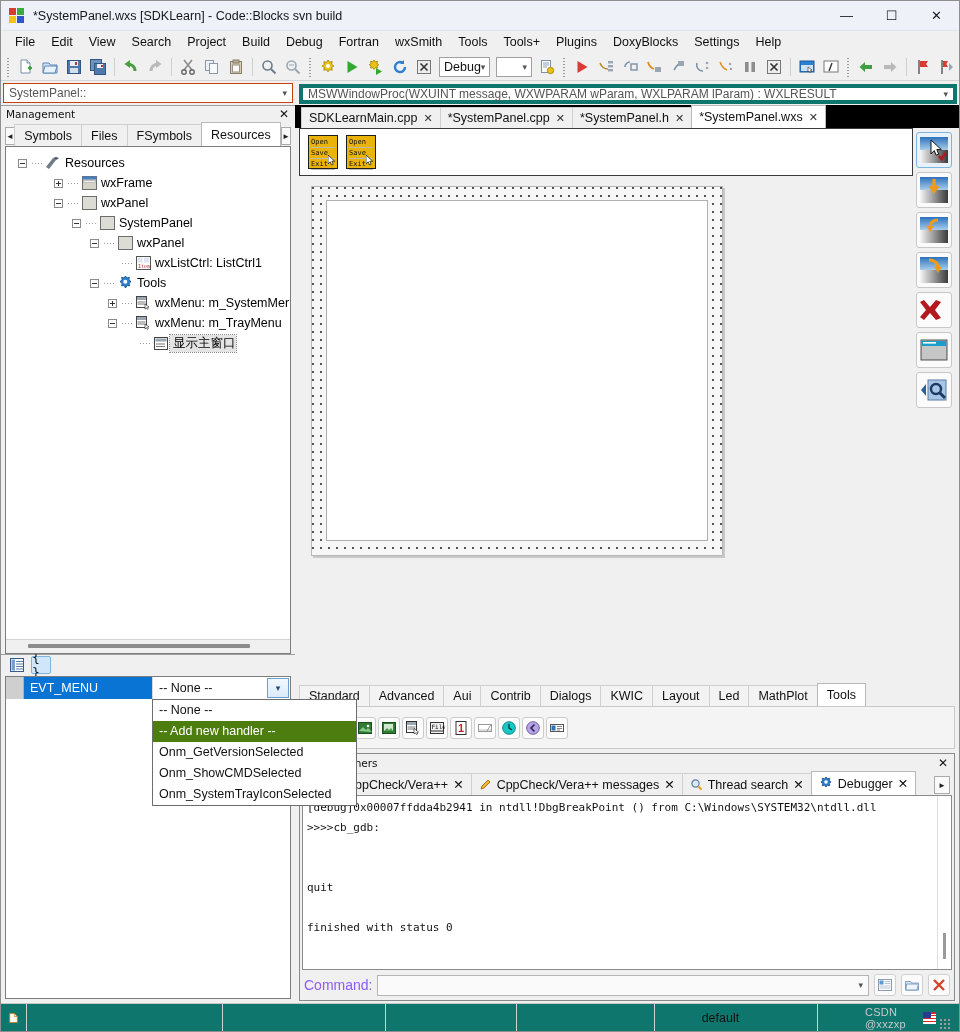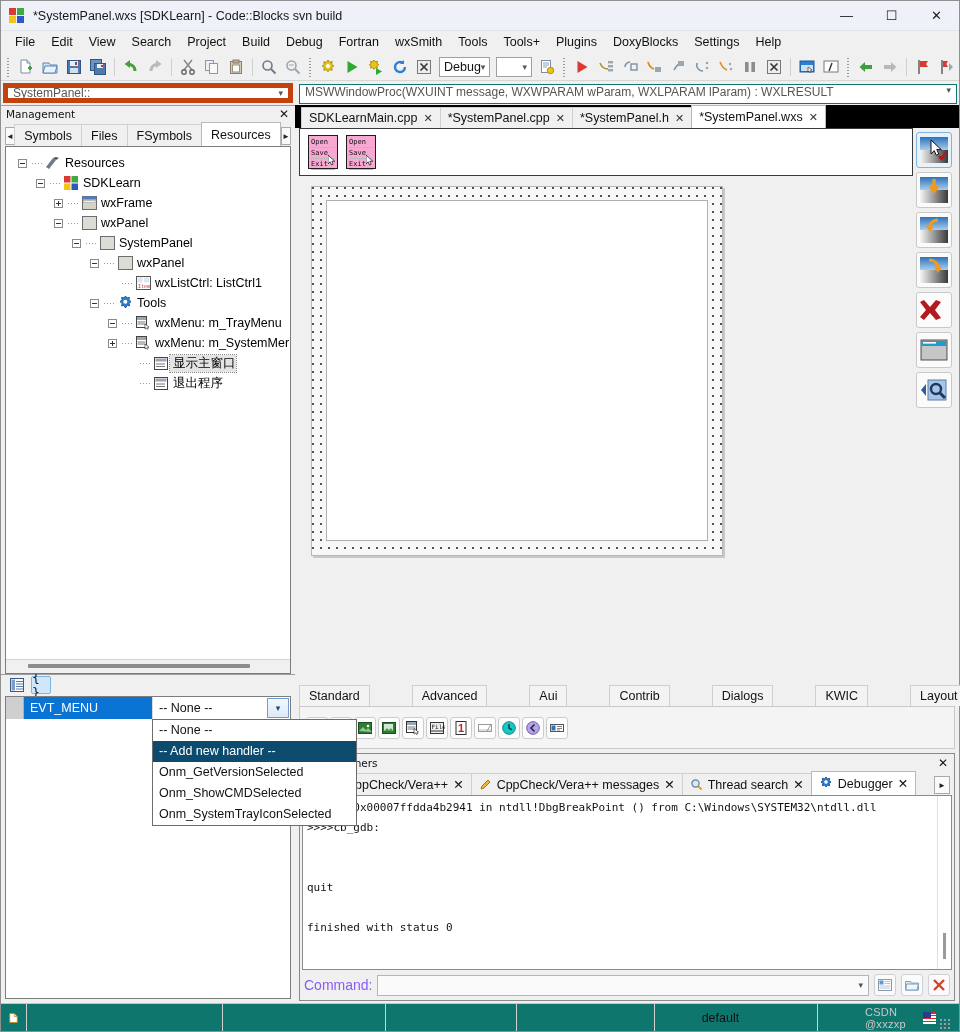--- a/index.html
+++ b/index.html
@@ -98,21 +98,21 @@
     min-height: 0; background: #f0f0f0;
   }
   .right-col { flex: 1 1 auto; display: flex; flex-direction: column; min-width: 0; }
 
   
   .scope-bar {
     height: 24px; flex: 0 0 24px; display: flex; align-items: center;
     background: #f0f0f0; padding-left: 2px;
   }
   .scope-combo {
-    flex: 1 1 auto; height: 20px; background: #fff; border: 5px solid #c2410c;
+    flex: 1 1 auto; height: 20px; background: #fff; border: 1px solid #c2410c;
     display: flex; align-items: center; justify-content: space-between;
     padding: 0 5px; font-size: 12px; color: #555; margin-right: 2px;
   }
 
   
   .panel-hdr {
     height: 17px; flex: 0 0 17px; display: flex; align-items: center;
     background: #f0f0f0; border-top: 1px solid #9e9e9e;
     padding: 0 4px 0 5px;
   }
@@ -202,27 +202,27 @@
   .prop-drop {
     width: 22px; height: 20px; margin: 1px; border: 1px solid #6f9fd0;
     background: linear-gradient(#f2f8fe,#dceaf8);
     display: flex; align-items: center; justify-content: center; font-size: 9px; color: #1b4a7a;
   }
   .dropdown-list {
     position: absolute; left: 146px; top: 22px; width: 205px;
     background: #fff; border: 1px solid #6d6d6d; z-index: 40;
   }
   .dd-item { height: 21px; display: flex; align-items: center; padding-left: 6px; font-size: 12.5px; color: #111; }
-  .dd-item.sel { background: #0c4a6e; color: #fff; }
+  .dd-item.sel { background: #4d7c0f; color: #fff; }
 
   
   .funcbar { height: 24px; flex: 0 0 24px; display: flex; align-items: center; padding: 2px 2px 0 4px; }
   .func-combo {
-    flex: 1 1 auto; height: 20px; background: #fff; border: 1px solid #0f766e;
-    display: flex; align-items: flex-start; justify-content: space-between;
+    flex: 1 1 auto; height: 20px; background: #fff; border: 4px solid #0f766e;
+    display: flex; align-items: center; justify-content: space-between;
     padding: 0 5px; font-size: 12px; color: #555;
   }
   .edtabs {
     height: 23px; flex: 0 0 23px; display: flex; align-items: flex-end;
     padding-left: 6px; background: #000000;
   }
   .edtab {
     height: 21px; display: flex; align-items: center; gap: 6px;
     padding: 0 7px; font-size: 12.5px; color: #111;
     background: #f0f0f0; border: 1px solid #cfcfcf; border-bottom: none; margin-right: -1px;
@@ -235,21 +235,21 @@
     margin: 0 4px; position: relative;
   }
   .designer-main {
     flex: 1 1 auto; display: flex; flex-direction: column; min-width: 0;
   }
   .preview-strip {
     flex: 0 0 48px; background: #fff; border: 1px solid #3a3a3a;
     display: flex; align-items: center; padding-left: 8px; gap: 8px;
   }
   .menu-thumb {
-    width: 30px; height: 34px; border: 1px solid #1d1d1d; background: #f9a8d4;
+    width: 30px; height: 34px; border: 1px solid #1d1d1d; background: #eab308;
     font-family: "DejaVu Sans Mono", monospace; font-size: 7px; line-height: 10px;
     color: #111; padding: 1px 2px; position: relative;
   }
   .menu-thumb b { display: block; font-weight: 400; border-bottom: 1px solid #bbb; }
   .mini-cursor {
     position: absolute; right: 1px; bottom: 2px; width: 8px; height: 11px;
   }
   .canvas-zone { flex: 1 1 auto; position: relative; background: #f0f0f0; min-height: 0; }
   .form-frame {
     position: absolute; left: 12px; top: 10px; width: 412px; height: 370px;
@@ -268,21 +268,21 @@
     width: 42px; flex: 0 0 42px; display: flex; flex-direction: column;
     align-items: center; padding-top: 4px; gap: 4px; background: #f0f0f0;
   }
   .vbtn {
     width: 36px; height: 36px; border: 1px solid #c8c8c8; background: #fbfbfb;
     border-radius: 3px; display: flex; align-items: center; justify-content: center;
   }
   .vbtn.sel { border-color: #7eb4e2; background: #e8f2fb; }
 
   .palette { flex: 0 0 66px; margin: 6px 4px 0 4px; display: flex; flex-direction: column; }
-  .pal-tabs { height: 23px; display: flex; align-items: flex-end; gap: 43px; }
+  .pal-tabs { height: 23px; display: flex; align-items: flex-end; }
   .pal-tab {
     height: 21px; padding: 0 9px; display: flex; align-items: center;
     font-size: 12.5px; color: #111; background: #f3f3f3;
     border: 1px solid #cfcfcf; border-bottom: none; margin-right: -1px;
   }
   .pal-tab.active { background: #fff; height: 23px; border-color: #b9b9b9; }
   .pal-body {
     flex: 1 1 auto; background: #f4f4f4; border: 1px solid #c9c9c9;
     display: flex; align-items: center; padding-left: 6px; gap: 2px;
   }
@@ -653,35 +653,20 @@
             <span class="dots"></span>
             <span class="ticon">
               <svg width="16" height="14" viewBox="0 0 16 14">
                   <path d="M1 11l7-9 3 2-7 9z" fill="#6f7b86"></path>
                   <path d="M8 2l3 2 3-2-3-1z" fill="#4a5560"></path>
                 </svg>
             </span>
             <span class="tlabel">Resources</span>
           </div>
 
-          <div class="trow" style="padding-left:18px">
-            <span class="tw">
-                <span class="tbox"></span>
-              </span>
-            <span class="dots"></span>
-            <span class="ticon">
-              <svg width="14" height="14" viewBox="0 0 14 14">
-                  <rect x="0" y="0" width="6.5" height="6.5" fill="#d93a32"></rect>
-                  <rect x="7.5" y="0" width="6.5" height="6.5" fill="#3faa3f"></rect>
-                  <rect x="0" y="7.5" width="6.5" height="6.5" fill="#f0c419"></rect>
-                  <rect x="7.5" y="7.5" width="6.5" height="6.5" fill="#2f57c7"></rect>
-                </svg>
-            </span>
-            <span class="tlabel">SDKLearn</span>
-          </div>
 
           <div class="trow" style="padding-left:36px">
             <span class="tw">
                 <span class="tbox plus"></span>
               </span>
             <span class="dots"></span>
             <span class="ticon">
               <svg width="15" height="14" viewBox="0 0 15 14">
                   <rect x="0.5" y="0.5" width="14" height="13" fill="#d6d2c8" stroke="#6c6c6c"></rect>
                   <rect x="0.5" y="0.5" width="14" height="3" fill="#4a7fc1"></rect>
@@ -749,79 +734,67 @@
                 <span class="tbox"></span>
               </span>
             <span class="dots"></span>
             <span class="ticon">
               <svg width="15" height="15" viewBox="0 0 15 15">
                   <path d="M7.5 0l1.5 2 2.4-.6-.6 2.4L13 5.6l-2 1.9.6 2.4-2.4-.6L7.5 12 6 9.3l-2.4.6.6-2.4L2 5.6l2.2-1.8-.6-2.4L6 2z" fill="#2f7fd1" stroke="#1d5a99"></path>
                   <circle cx="7.3" cy="5.8" r="2" fill="#fff"></circle>
                 </svg>
             </span>
             <span class="tlabel">Tools</span>
+          </div>
+
+          <div class="trow" style="padding-left:90px">
+            <span class="tw">
+                <span class="tbox plus"></span>
+              </span>
+            <span class="dots"></span>
+            <span class="ticon">
+              <svg width="15" height="14" viewBox="0 0 15 14">
+                  <rect x="0.5" y="0.5" width="10" height="11" fill="#fff" stroke="#444"></rect>
+                  <rect x="1" y="1" width="9" height="3" fill="#9aa6b2"></rect>
+                  <path d="M1.5 6h8M1.5 8h8" stroke="#777"></path>
+                  <path d="M9 8l4 3-1.4.4.6 1.4-1 .5-.7-1.4L9 13z" fill="#fff" stroke="#222" stroke-width=".6"></path>
+                </svg>
+            </span>
+            <span class="tlabel">wxMenu: m_SystemMer</span>
           </div>
 
           <div class="trow" style="padding-left:90px">
             <span class="tw">
                 <span class="tbox"></span>
               </span>
             <span class="dots"></span>
             <span class="ticon">
               <svg width="15" height="14" viewBox="0 0 15 14">
                   <rect x="0.5" y="0.5" width="10" height="11" fill="#fff" stroke="#444"></rect>
                   <rect x="1" y="1" width="9" height="3" fill="#9aa6b2"></rect>
                   <path d="M1.5 6h8M1.5 8h8" stroke="#777"></path>
                   <path d="M9 8l4 3-1.4.4.6 1.4-1 .5-.7-1.4L9 13z" fill="#fff" stroke="#222" stroke-width=".6"></path>
                 </svg>
             </span>
             <span class="tlabel">wxMenu: m_TrayMenu</span>
           </div>
 
-          <div class="trow" style="padding-left:90px">
-            <span class="tw">
-                <span class="tbox plus"></span>
-              </span>
-            <span class="dots"></span>
-            <span class="ticon">
-              <svg width="15" height="14" viewBox="0 0 15 14">
-                  <rect x="0.5" y="0.5" width="10" height="11" fill="#fff" stroke="#444"></rect>
-                  <rect x="1" y="1" width="9" height="3" fill="#9aa6b2"></rect>
-                  <path d="M1.5 6h8M1.5 8h8" stroke="#777"></path>
-                  <path d="M9 8l4 3-1.4.4.6 1.4-1 .5-.7-1.4L9 13z" fill="#fff" stroke="#222" stroke-width=".6"></path>
-                </svg>
-            </span>
-            <span class="tlabel">wxMenu: m_SystemMer</span>
-          </div>
-
           <div class="trow" style="padding-left:108px">
             <span class="tw"></span>
             <span class="dots"></span>
             <span class="ticon">
               <svg width="15" height="13" viewBox="0 0 15 13">
                   <rect x="0.5" y="0.5" width="13" height="12" fill="#fff" stroke="#444"></rect>
                   <rect x="1.5" y="1.5" width="11" height="3" fill="#9aa6b2"></rect>
                   <path d="M2 7h9M2 9.5h9" stroke="#777"></path>
                 </svg>
             </span>
             <span class="tlabel sel">显示主窗口</span>
           </div>
 
-          <div class="trow" style="padding-left:108px">
-            <span class="tw"></span>
-            <span class="dots"></span>
-            <span class="ticon">
-              <svg width="15" height="13" viewBox="0 0 15 13">
-                  <rect x="0.5" y="0.5" width="13" height="12" fill="#fff" stroke="#444"></rect>
-                  <rect x="1.5" y="1.5" width="11" height="3" fill="#9aa6b2"></rect>
-                  <path d="M2 7h9M2 9.5h9" stroke="#777"></path>
-                </svg>
-            </span>
-            <span class="tlabel">退出程序</span>
-          </div>
 
         </div>
         <div class="hscroll">
           <div class="hscroll-thumb"></div>
         </div>
       </div>
 
       <div class="prop-toolbar">
         <div class="ptbtn">
           <svg width="14" height="14" viewBox="0 0 14 14">

